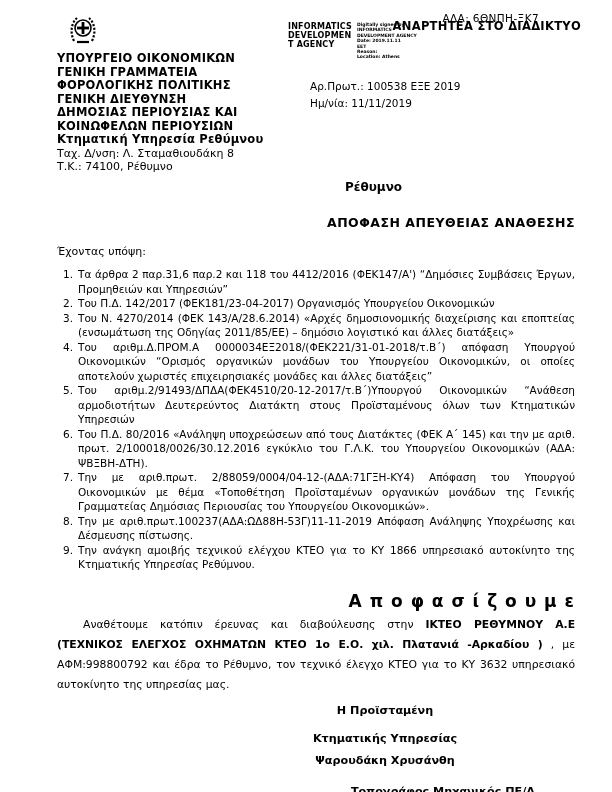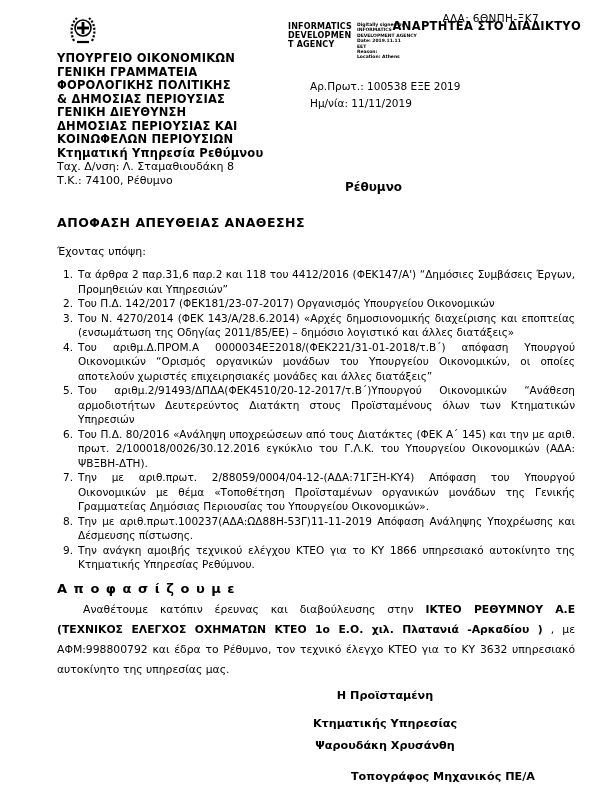--- a/index.html
+++ b/index.html
@@ -21,27 +21,27 @@
   .banner{position:absolute;top:0;right:-6px;width:230px;height:24px;}
   .anartitea{position:absolute;top:5px;right:0;font-size:11.5px;font-weight:bold;white-space:nowrap;letter-spacing:.3px;padding-left:24px;}
   .ada{position:absolute;top:-2px;right:42px;font-size:10.5px;white-space:nowrap;letter-spacing:.4px;}
   .stamp{position:absolute;left:231px;top:8px;display:flex;gap:5px;}
   .stamp-big{width:64px;font-size:8px;font-weight:bold;line-height:9px;letter-spacing:.2px;}
   .stamp-small{width:110px;font-size:4.5px;line-height:5.4px;font-weight:bold;}
   .meta{position:absolute;left:253px;top:64px;}
   .meta div{font-size:10.5px;line-height:16.5px;}
   .place{position:absolute;left:288px;top:166px;font-size:12px;}
   
-  .title{margin-top:9px;text-align:left;font-size:12.5px;font-weight:bold;letter-spacing:.5px;}
+  .title{margin-top:9px;text-align:right;font-size:12.5px;font-weight:bold;letter-spacing:.5px;}
   .preamble{margin-top:15px;font-size:11px;}
   .list{margin-top:9px;}
   .li{display:flex;font-size:10.5px;line-height:14.5px;}
   .num{flex:none;width:16px;text-align:right;margin-right:5px;}
   .li-text{flex:1;text-align:justify;}
-  .decide-heading{margin-top:9px;text-align:left;font-size:13px;font-weight:bold;letter-spacing:1px;}
+  .decide-heading{margin-top:19px;text-align:right;font-size:17px;font-weight:bold;letter-spacing:1px;}
   .decision{margin:4px 0 0 0;font-size:10.8px;line-height:20px;text-align:justify;text-indent:26px;}
   
   .signature{margin-top:9px;margin-left:178px;width:300px;text-align:center;}
   .sig-line{font-size:11.2px;font-weight:bold;line-height:14px;}
   .sig-line.l2{margin-top:14px;}
   .sig-line.l3{margin-top:8px;}
   .sig-line.l4{margin-top:17px;text-align:right;}
 </style>
 </head>
 <body>
@@ -57,21 +57,20 @@
           <path d="M25 27 C29 19 28 9 22 4" fill="none" stroke="#000" stroke-width="2.2" stroke-dasharray="2.2 1.6"></path>
           <circle cx="16" cy="14" r="8" fill="none" stroke="#000" stroke-width="1.6"></circle>
           <rect x="14.6" y="8" width="2.8" height="12" fill="#000"></rect>
           <rect x="10" y="12.6" width="12" height="2.8" fill="#000"></rect>
           <path d="M10 28 h12" stroke="#000" stroke-width="2.2"></path>
         </svg>
       </div>
       <div class="agency-line">ΥΠΟΥΡΓΕΙΟ ΟΙΚΟΝΟΜΙΚΩΝ</div>
       <div class="agency-line">ΓΕΝΙΚΗ ΓΡΑΜΜΑΤΕΙΑ</div>
       <div class="agency-line">ΦΟΡΟΛΟΓΙΚΗΣ ΠΟΛΙΤΙΚΗΣ</div>
-      <div class="agency-line">&amp; ΔΗΜΟΣΙΑΣ ΠΕΡΙΟΥΣΙΑΣ</div>
       <div class="agency-line">ΓΕΝΙΚΗ ΔΙΕΥΘΥΝΣΗ</div>
       <div class="agency-line">ΔΗΜΟΣΙΑΣ ΠΕΡΙΟΥΣΙΑΣ ΚΑΙ</div>
       <div class="agency-line">ΚΟΙΝΩΦΕΛΩΝ ΠΕΡΙΟΥΣΙΩΝ</div>
       <div class="agency-line">Κτηματική Υπηρεσία Ρεθύμνου</div>
       <div class="addr-line">Ταχ. Δ/νση: Λ. Σταμαθιουδάκη 8</div>
       <div class="addr-line">Τ.Κ.: 74100, Ρέθυμνο</div>
     </div>
 
     <div class="banner">
       <span class="anartitea">ΑΝΑΡΤΗΤΕΑ ΣΤΟ ΔΙΑΔΙΚΤΥΟ</span>
@@ -107,21 +106,21 @@
 
   <div class="preamble">Έχοντας υπόψη:</div>
 
   <div class="list">
     <div class="li">
       <span class="num">1.</span>
       <span class="li-text">Τα άρθρα 2 παρ.31,6 παρ.2 και 118 του 4412/2016 (ΦΕΚ147/Α') “Δημόσιες Συμβάσεις Έργων, Προμηθειών και Υπηρεσιών”</span>
     </div>
     <div class="li">
       <span class="num">2.</span>
-      <span class="li-text">Του Π.Δ. 142/2017 (ΦΕΚ181/23-07-2017) Οργανισμός Υπουργείου Οικονομικών</span>
+      <span class="li-text">Του Π.Δ. 142/2017 (ΦΕΚ181/23-04-2017) Οργανισμός Υπουργείου Οικονομικών</span>
     </div>
     <div class="li">
       <span class="num">3.</span>
       <span class="li-text">Του Ν. 4270/2014 (ΦΕΚ 143/Α/28.6.2014) «Αρχές δημοσιονομικής διαχείρισης και εποπτείας (ενσωμάτωση της Οδηγίας 2011/85/ΕΕ) – δημόσιο λογιστικό και άλλες διατάξεις»</span>
     </div>
     <div class="li">
       <span class="num">4.</span>
       <span class="li-text">Του αριθμ.Δ.ΠΡΟΜ.Α 0000034ΕΞ2018/(ΦΕΚ221/31-01-2018/τ.Β΄) απόφαση Υπουργού Οικονομικών “Ορισμός οργανικών μονάδων του Υπουργείου Οικονομικών, οι οποίες αποτελούν χωριστές επιχειρησιακές μονάδες και άλλες διατάξεις”</span>
     </div>
     <div class="li">

